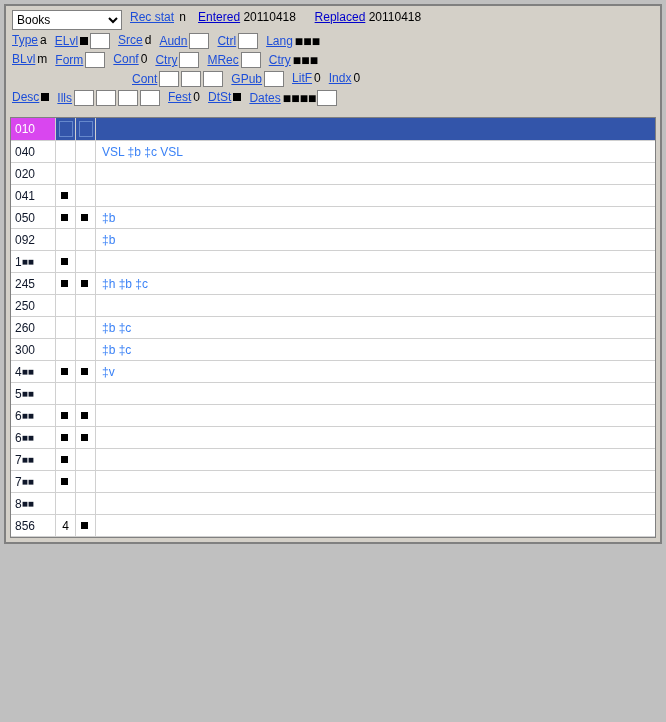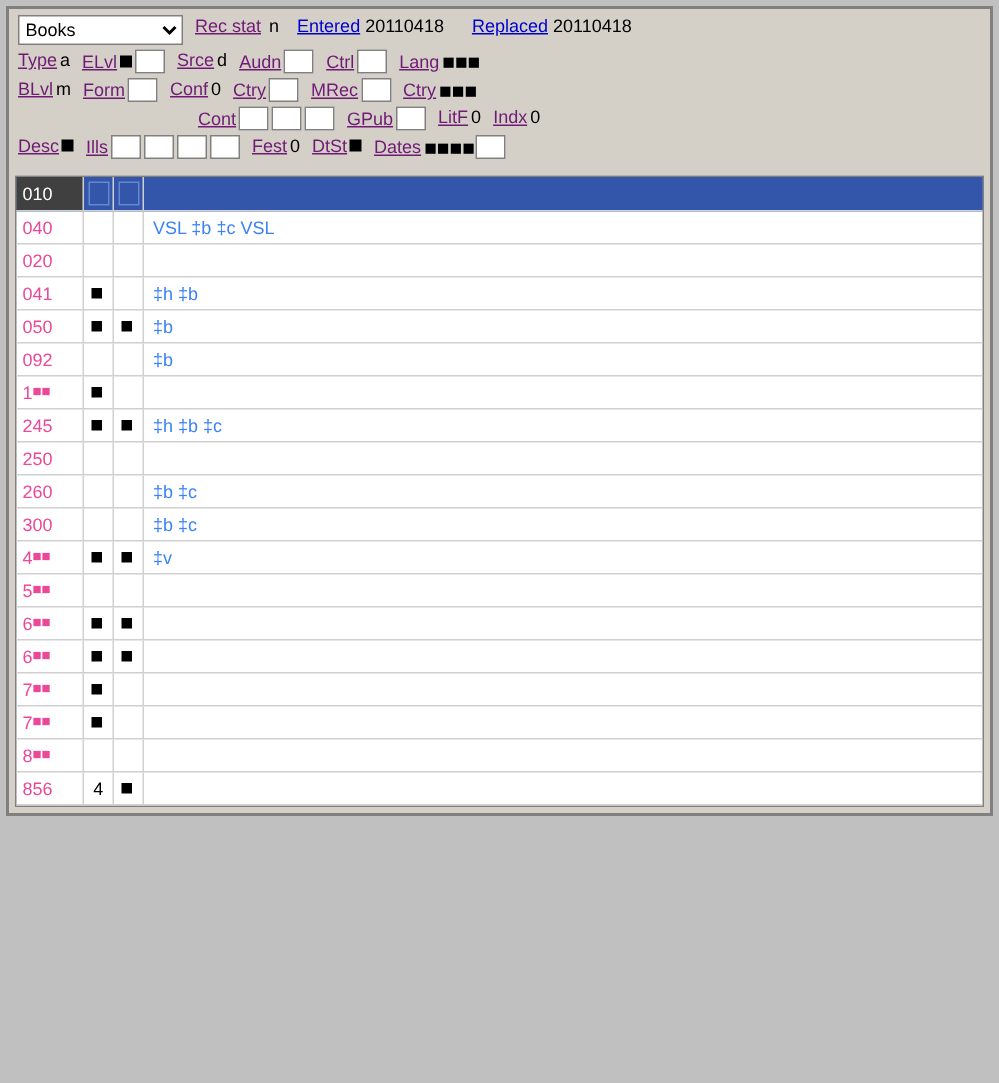--- a/index.html
+++ b/index.html
@@ -35,21 +35,21 @@
       height: 20px;
       border: 1px solid #808080;
       background: white;
     }
     .field-group {
       display: flex;
       align-items: center;
       margin-right: 6px;
     }
     .field-label {
-      color: #701a75;
+      color: #1d4ed8;
       text-decoration: underline;
       cursor: pointer;
       margin-right: 2px;
       white-space: nowrap;
     }
     .field-value {
       color: #000;
       margin-right: 2px;
       white-space: nowrap;
     }
@@ -99,21 +99,21 @@
     .record-row.selected .tag-cell,
     .record-row.selected .ind-cell,
     .record-row.selected .content-cell {
       color: white;
     }
     .tag-cell {
       width: 45px;
       min-width: 45px;
       padding: 3px 4px;
       font-size: 12px;
-      color: #ec4899;
+      color: #0f172a;
       border-right: 1px solid #d0d0d0;
       display: flex;
       align-items: center;
     }
     .ind-cell {
       width: 20px;
       min-width: 20px;
       padding: 3px 2px;
       font-size: 12px;
       color: #000;
@@ -275,21 +275,21 @@
         <span class="dots">■■■■</span>
         <span class="small-box"></span>
       </div>
     </div>
 
   </div>
 
   <div class="records-area">
 
     <div class="record-row selected" style="background:#3355aa;">
-      <div class="tag-cell" style="color:white;background:#404040;">010</div>
+      <div class="tag-cell" style="color:white;background:#d946ef;">010</div>
       <div class="ind-cell" style="background:#3355aa;">
         <input class="ind-input" style="background: rgb(51, 85, 170); color: white; border-color: rgb(102, 136, 204);" value="">
       </div>
       <div class="ind-cell" style="background:#3355aa;">
         <input class="ind-input" style="background: rgb(51, 85, 170); color: white; border-color: rgb(102, 136, 204);" value="">
       </div>
       <div class="content-cell" style="background:#3355aa;color:white;">
         <input class="content-input" style="background: rgb(51, 85, 170); color: white;" value="">
       </div>
     </div>
@@ -307,21 +307,20 @@
       <div class="ind-cell"></div>
       <div class="content-cell"></div>
     </div>
 
     <div class="record-row">
       <div class="tag-cell">041</div>
       <div class="ind-cell">
           <span class="filled-square" style="width:7px;height:7px;"></span>
         </div>
       <div class="ind-cell"></div>
-      <div class="content-cell">‡h ‡b</div>
     </div>
 
     <div class="record-row">
       <div class="tag-cell">050</div>
       <div class="ind-cell">
           <span class="filled-square" style="width:7px;height:7px;"></span>
         </div>
       <div class="ind-cell">
           <span class="filled-square" style="width:7px;height:7px;"></span>
         </div>

